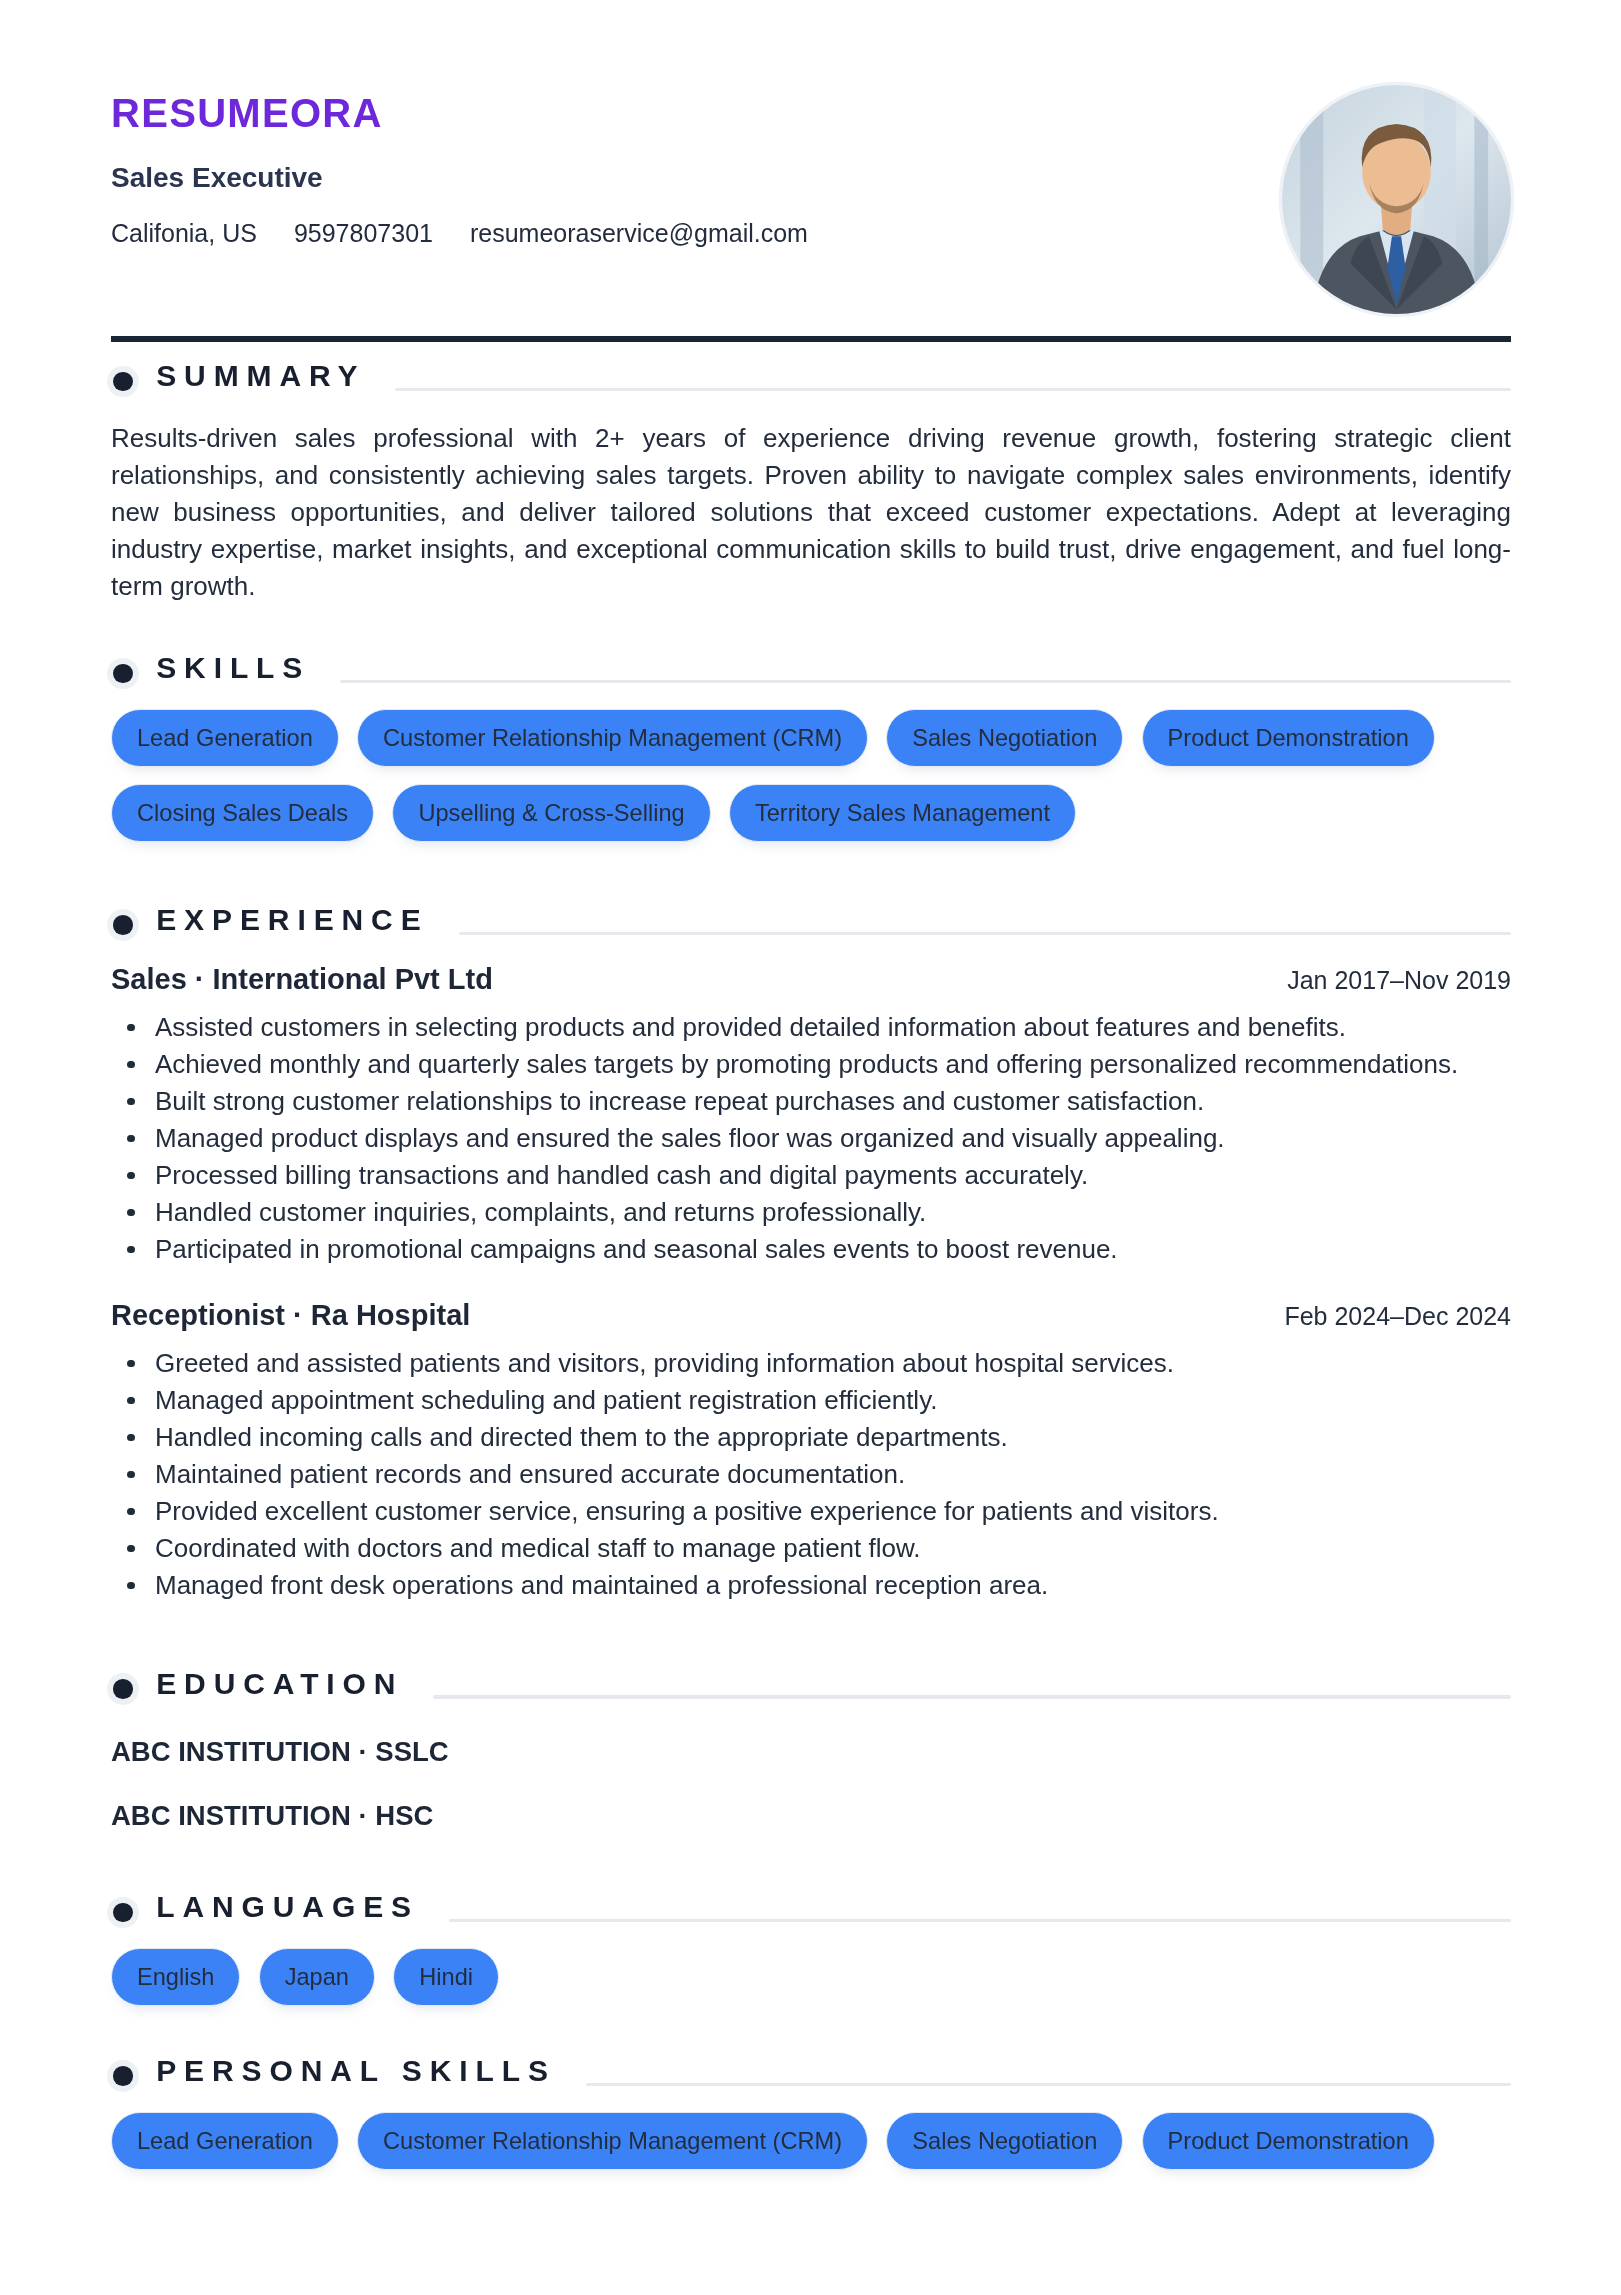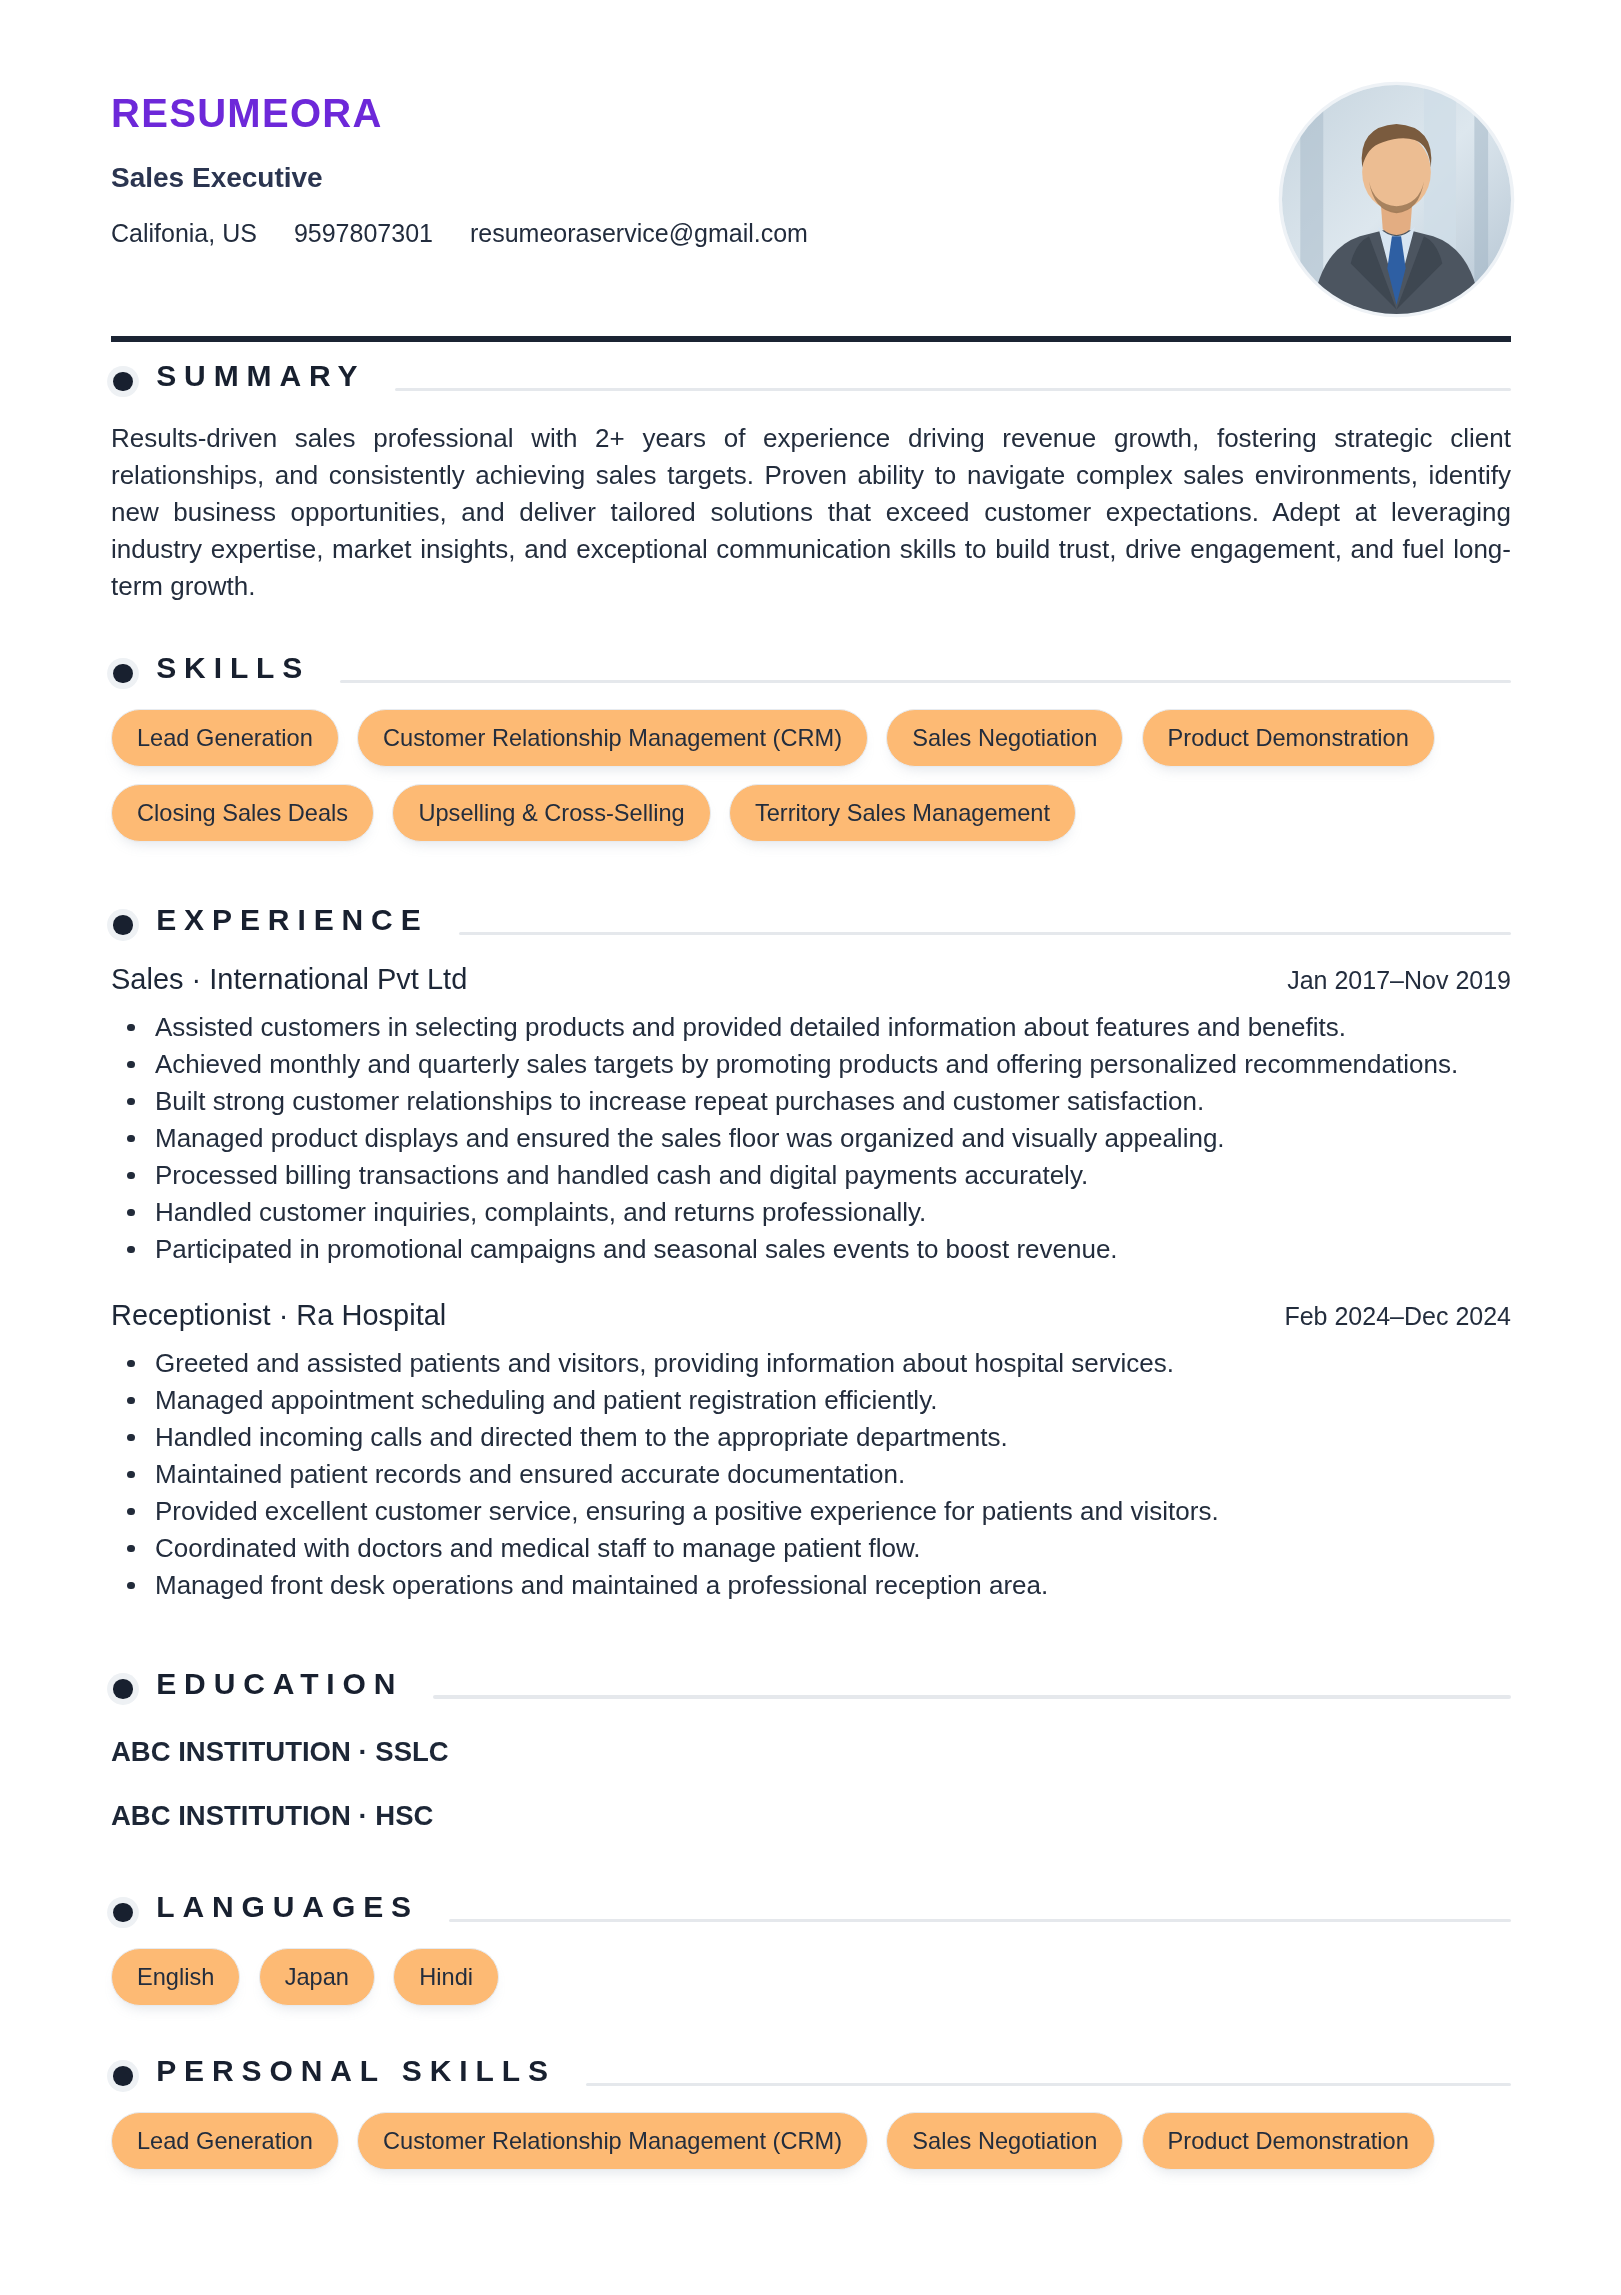--- a/index.html
+++ b/index.html
@@ -54,38 +54,38 @@
     font-size:26px;line-height:37px;
     text-align:justify;color:#232d3d;
   }
 
   
   .pill-row{display:flex;flex-wrap:wrap;gap:17px 18.3px;margin-top:26px;}
   .pill{
     display:inline-flex;align-items:center;
     padding:13.7px 25px;
     font-size:23.6px;color:#232d3d;line-height:1.2;
-    background:#fdba74;border:1.3px solid #e7ebf0;border-radius:30px;
+    background:#3b82f6;border:1.3px solid #e7ebf0;border-radius:30px;
     box-shadow:0 7.9px 13px -6.5px rgba(141,153,174,.28);
     white-space:nowrap;
   }
 
   .sec-head.skills{margin-top:48px;}
   .sec-head.experience{margin-top:63px;}
   .sec-head.education{margin-top:65px;}
   .sec-head.languages{margin-top:61px;}
   .sec-head.personal{margin-top:50px;}
 
   
   .job-head{
     display:flex;justify-content:space-between;align-items:baseline;
     margin-top:29px;
   }
   .job-head.second{margin-top:32px;}
-  .job-name{font-size:29px;font-weight:400;color:#1d2737;line-height:1.1;}
+  .job-name{font-size:29px;font-weight:700;color:#1d2737;line-height:1.1;}
   .job-dates{font-size:25px;color:#232d3d;line-height:1.1;}
   ul.bullets{
     list-style:none;margin:13px 0 0 0;padding:0;
   }
   ul.bullets li{
     position:relative;padding-left:44px;
     font-size:26px;line-height:37px;color:#232d3d;
     text-align:justify;
   }
   ul.bullets li::before{

